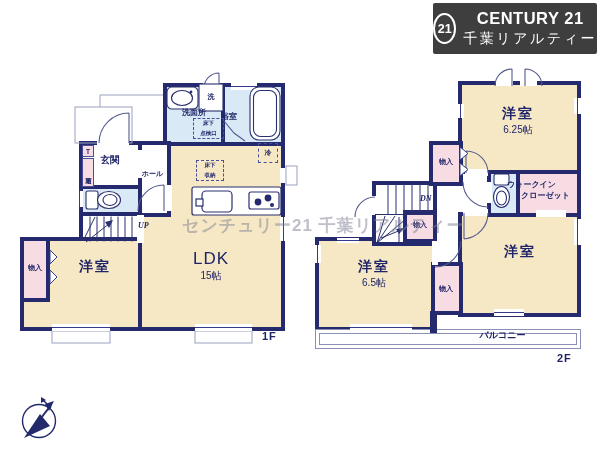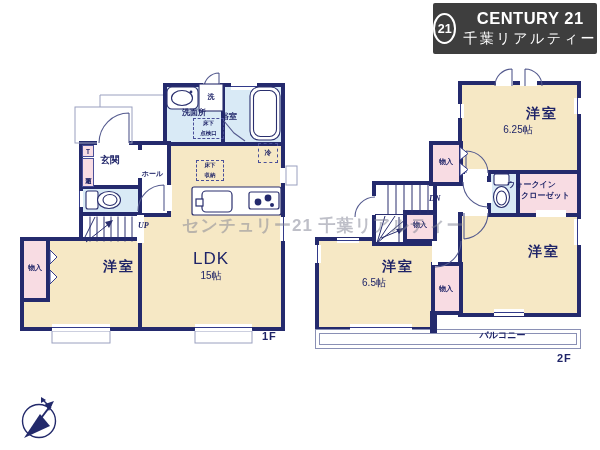--- a/index.html
+++ b/index.html
@@ -10,21 +10,21 @@
   .fill-pink{background:#f8dce3;}
   .fill-blue{background:#d9eaf6;}
   .fill-white{background:#ffffff;}
   .nofill{background:transparent;}
   .noborder{border:none;}
   .wallpatch{position:absolute;background:#242a6d;z-index:2;}
   .whitefill{position:absolute;background:#ffffff;z-index:1;}
   svg.overlay{position:absolute;left:0;top:0;z-index:5;}
   .lbl{position:absolute;color:#1f2468;z-index:10;line-height:1.15;}
   .ctr{text-align:center;}
-  .room-name{font-size:14px;font-weight:700;letter-spacing:2px;text-align:right;}
+  .room-name{font-size:14px;font-weight:700;letter-spacing:2px;}
   .room-area{font-size:10px;font-weight:400;}
   .sm{font-size:8px;font-weight:700;}
   .xs{font-size:7px;font-weight:700;}
   .dashedbox{position:absolute;box-sizing:border-box;border:1px dashed #4a4f99;z-index:10;
              color:#1f2468;font-size:5.5px;font-weight:700;text-align:center;line-height:1.7;
              display:flex;flex-direction:column;justify-content:center;}
   .stairdir{font-size:8px;font-style:italic;font-weight:700;font-family:"Liberation Serif",serif;}
   .floorlbl{font-size:11px;font-weight:700;letter-spacing:1px;}
   .vert{writing-mode:vertical-rl;text-orientation:upright;}
   #watermark{position:absolute;left:182px;top:214px;z-index:20;font-size:17px;font-weight:700;
@@ -247,21 +247,21 @@
 
   <div class="lbl ctr room-name" style="left:480px;top:243px;width:80px;">洋室</div>
 
   <div class="lbl ctr xs" style="left:432px;top:158px;width:28px;">物入</div>
   <div class="lbl ctr xs" style="left:406px;top:221px;width:28px;">物入</div>
   <div class="lbl ctr xs" style="left:432px;top:285px;width:28px;">物入</div>
 
   <div class="lbl sm" style="left:507px;top:180px;">ウォークイン</div>
   <div class="lbl sm" style="left:521px;top:191px;">クローゼット</div>
 
-  <div class="lbl stairdir" style="left:429px;top:194px;">DN</div>
+  <div class="lbl stairdir" style="left:420px;top:194px;">DN</div>
   <div class="lbl ctr" style="left:460px;top:330px;width:85px;font-size:9px;font-weight:700;z-index:10;">バルコニー</div>
   <div class="lbl floorlbl" style="left:557px;top:352px;">2F</div>
 
   <div id="watermark">センチュリー21 千葉リアルティー</div>
 
   <div id="logo">
     <div class="seal">
       <span>21</span>
     </div>
     <div class="col">

